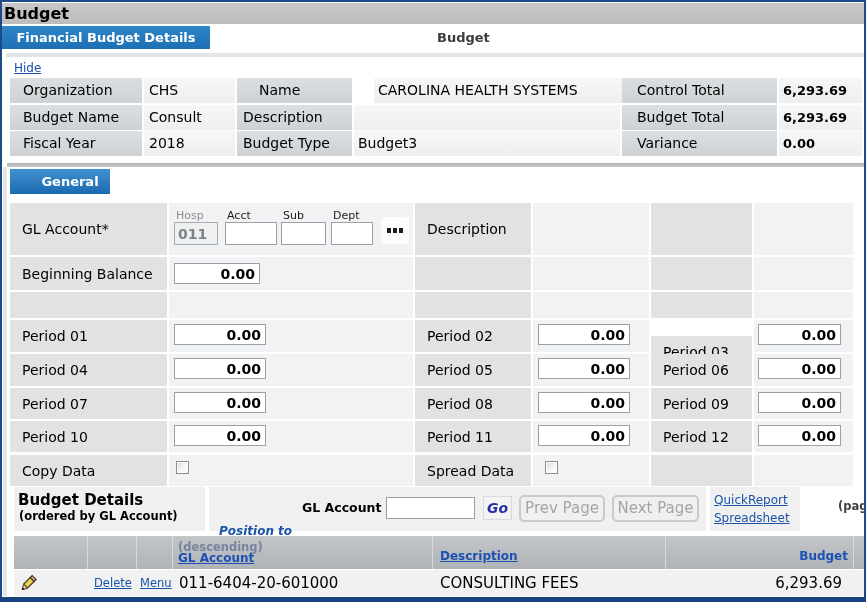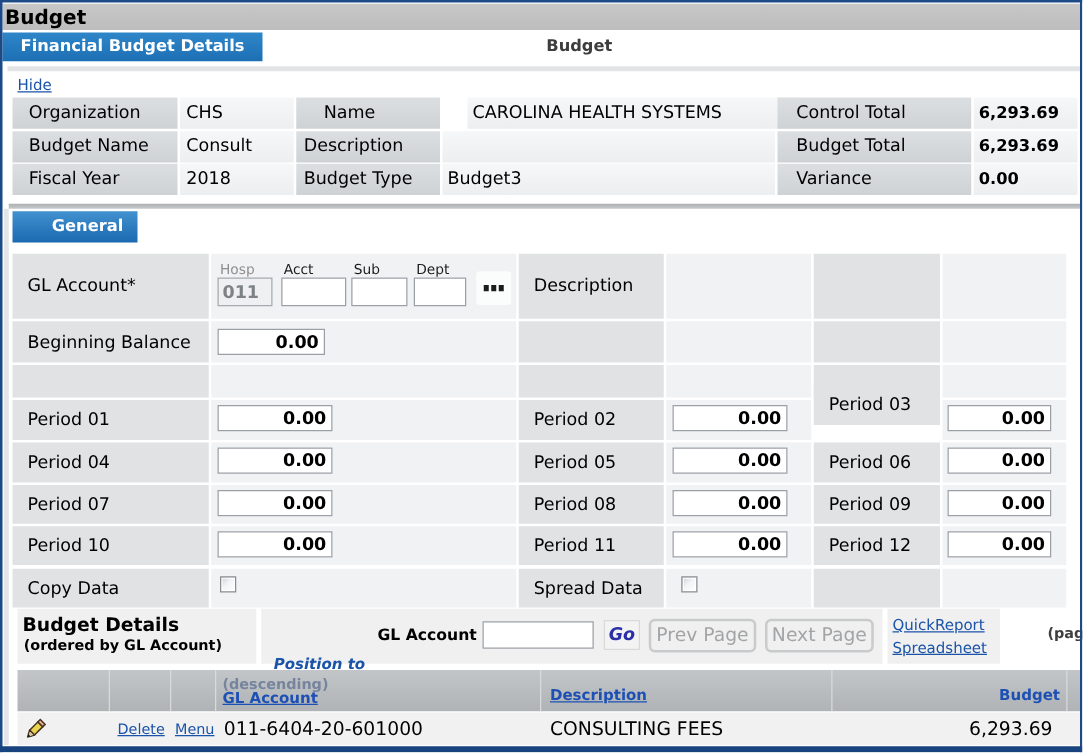--- a/index.html
+++ b/index.html
@@ -161,21 +161,21 @@
     <div class="f-cell" style="left:533px;top:292px;width:116px;height:26px;"></div>
     <div class="f-label" style="left:651px;top:292px;width:101px;height:26px;"></div>
     <div class="f-cell" style="left:754px;top:292px;width:99px;height:26px;"></div>
 
     <div class="f-label" style="left:10px;top:320px;width:157px;height:32px;">Period 01</div>
     <div class="f-cell" style="left:169px;top:320px;width:244px;height:32px;"></div>
     <input class="f-input" style="left: 174px; top: 324px; width: 92px; height: 21px;" value="0.00">
     <div class="f-label" style="left:415px;top:320px;width:116px;height:32px;">Period 02</div>
     <div class="f-cell" style="left:533px;top:320px;width:116px;height:32px;"></div>
     <input class="f-input" style="left: 538px; top: 324px; width: 92px; height: 21px;" value="0.00">
-    <div class="f-label" style="left:651px;top:308px;width:101px;height:32px;">Period 03</div>
+    <div class="f-label" style="left:651px;top:336px;width:101px;height:32px;">Period 03</div>
     <div class="f-cell" style="left:754px;top:320px;width:99px;height:32px;"></div>
     <input class="f-input" style="left: 758px; top: 324px; width: 83px; height: 21px;" value="0.00">
 
     <div class="f-label" style="left:10px;top:354px;width:157px;height:32px;">Period 04</div>
     <div class="f-cell" style="left:169px;top:354px;width:244px;height:32px;"></div>
     <input class="f-input" style="left: 174px; top: 358px; width: 92px; height: 21px;" value="0.00">
     <div class="f-label" style="left:415px;top:354px;width:116px;height:32px;">Period 05</div>
     <div class="f-cell" style="left:533px;top:354px;width:116px;height:32px;"></div>
     <input class="f-input" style="left: 538px; top: 358px; width: 92px; height: 21px;" value="0.00">
     <div class="f-label" style="left:651px;top:354px;width:101px;height:32px;">Period 06</div>

